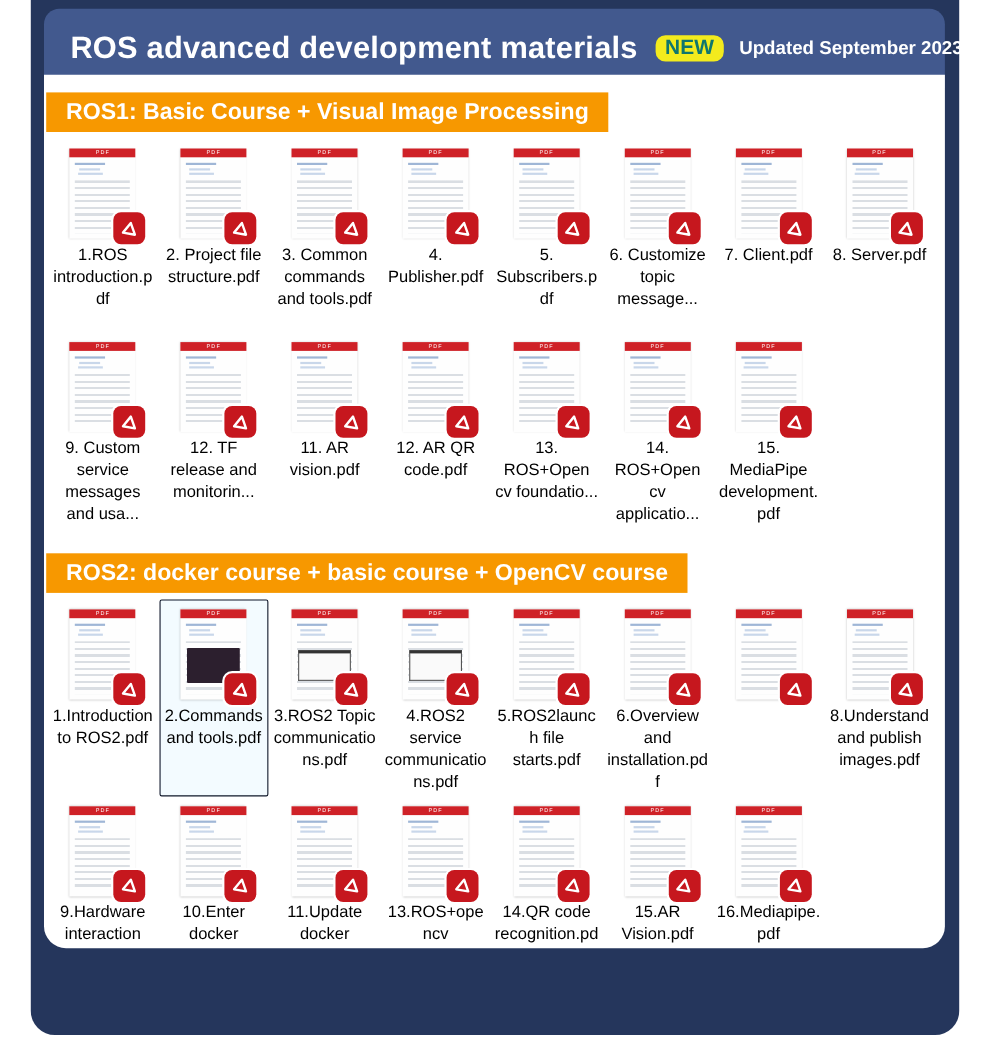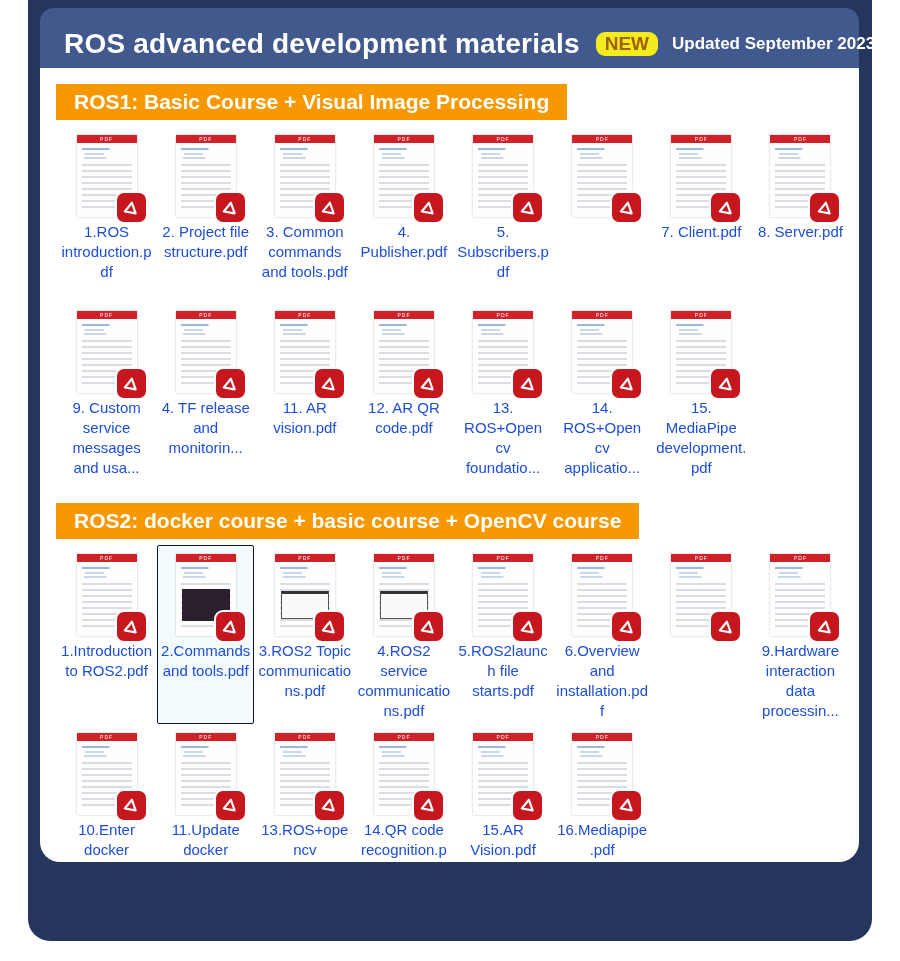--- a/index.html
+++ b/index.html
@@ -24,37 +24,37 @@
     display:flex;align-items:center;
     padding:0 24px;box-sizing:border-box;
     color:#ffffff;
   }
   .header .title{
     font-size:28px;font-weight:bold;letter-spacing:0.2px;white-space:nowrap;
   }
   .new-badge{
     margin-left:16px;
     background:#f3eb1d;
-    color:#a16207;
+    color:#0f766e;
     font-size:19px;font-weight:bold;
     padding:2px 9px 3px;
     border-radius:9px;
     line-height:1;
   }
   .updated{
     margin-left:14px;
     font-size:17px;font-weight:bold;white-space:nowrap;
   }
   
   .panel{
     position:absolute;top:68px;left:12px;right:13px;height:794px;
     background:#ffffff;
     border-radius:0 0 20px 20px;
     box-sizing:border-box;
-    padding:16px 8px 0 16px;
+    padding:16px 8px 0 2px;
     overflow:hidden;
   }
   .banner{
     display:inline-block;
     background:#f79800;
     color:#ffffff;
     font-size:21px;font-weight:bold;
     padding:5px 18px 6px;
     margin:0 0 6px 0;
     line-height:1.2;
@@ -124,21 +124,21 @@
     background:#c6171e;
     border-radius:7px;
     box-shadow:0 0 0 2px #ffffff;
     display:flex;align-items:center;justify-content:center;
   }
   .pdf-icon svg{display:block;}
   .file-label{
     margin-top:5px;
     font-size:15px;
     line-height:1.33;
-    color:#1d4ed8;
+    color:#000000;
     text-align:center;
     overflow-wrap:anywhere;
     word-break:break-word;
     max-width:100px;
   }
 </style>
 </head>
 <body>
 
 <div class="card">
@@ -217,20 +217,21 @@
         <div class="file-item">
           <div class="thumb">
             <div class="thumb-bar">PDF</div>
             <div class="thumb-lines"></div>
             <div class="pdf-icon">
               <svg width="20" height="20" viewBox="0 0 24 24">
                 <path d="M12 5.6 L18.6 17.4 H5.4 Z" fill="none" stroke="#ffffff" stroke-width="2.6" stroke-linejoin="round" transform="rotate(10 12 12)"></path>
               </svg>
             </div>
           </div>
+          <div class="file-label">6. Customize topic message...</div>
         </div>
         <div class="file-item">
           <div class="thumb">
             <div class="thumb-bar">PDF</div>
             <div class="thumb-lines"></div>
             <div class="pdf-icon">
               <svg width="20" height="20" viewBox="0 0 24 24">
                 <path d="M12 5.6 L18.6 17.4 H5.4 Z" fill="none" stroke="#ffffff" stroke-width="2.6" stroke-linejoin="round" transform="rotate(10 12 12)"></path>
               </svg>
             </div>
@@ -264,21 +265,21 @@
         <div class="file-item">
           <div class="thumb">
             <div class="thumb-bar">PDF</div>
             <div class="thumb-lines"></div>
             <div class="pdf-icon">
               <svg width="20" height="20" viewBox="0 0 24 24">
                 <path d="M12 5.6 L18.6 17.4 H5.4 Z" fill="none" stroke="#ffffff" stroke-width="2.6" stroke-linejoin="round" transform="rotate(10 12 12)"></path>
               </svg>
             </div>
           </div>
-          <div class="file-label">4. TF release and monitorin...</div>
+          <div class="file-label">12. TF release and monitorin...</div>
         </div>
         <div class="file-item">
           <div class="thumb">
             <div class="thumb-bar">PDF</div>
             <div class="thumb-lines"></div>
             <div class="pdf-icon">
               <svg width="20" height="20" viewBox="0 0 24 24">
                 <path d="M12 5.6 L18.6 17.4 H5.4 Z" fill="none" stroke="#ffffff" stroke-width="2.6" stroke-linejoin="round" transform="rotate(10 12 12)"></path>
               </svg>
             </div>
@@ -425,20 +426,32 @@
         <div class="file-item">
           <div class="thumb">
             <div class="thumb-bar">PDF</div>
             <div class="thumb-lines"></div>
             <div class="pdf-icon">
               <svg width="20" height="20" viewBox="0 0 24 24">
                 <path d="M12 5.6 L18.6 17.4 H5.4 Z" fill="none" stroke="#ffffff" stroke-width="2.6" stroke-linejoin="round" transform="rotate(10 12 12)"></path>
               </svg>
             </div>
           </div>
+          <div class="file-label">8.Understand and publish images.pdf</div>
+        </div>
+        <div class="file-item">
+          <div class="thumb">
+            <div class="thumb-bar">PDF</div>
+            <div class="thumb-lines"></div>
+            <div class="pdf-icon">
+              <svg width="20" height="20" viewBox="0 0 24 24">
+                <path d="M12 5.6 L18.6 17.4 H5.4 Z" fill="none" stroke="#ffffff" stroke-width="2.6" stroke-linejoin="round" transform="rotate(10 12 12)"></path>
+              </svg>
+            </div>
+          </div>
           <div class="file-label">9.Hardware interaction data processin...</div>
         </div>
         <div class="file-item">
           <div class="thumb">
             <div class="thumb-bar">PDF</div>
             <div class="thumb-lines"></div>
             <div class="pdf-icon">
               <svg width="20" height="20" viewBox="0 0 24 24">
                 <path d="M12 5.6 L18.6 17.4 H5.4 Z" fill="none" stroke="#ffffff" stroke-width="2.6" stroke-linejoin="round" transform="rotate(10 12 12)"></path>
               </svg>

